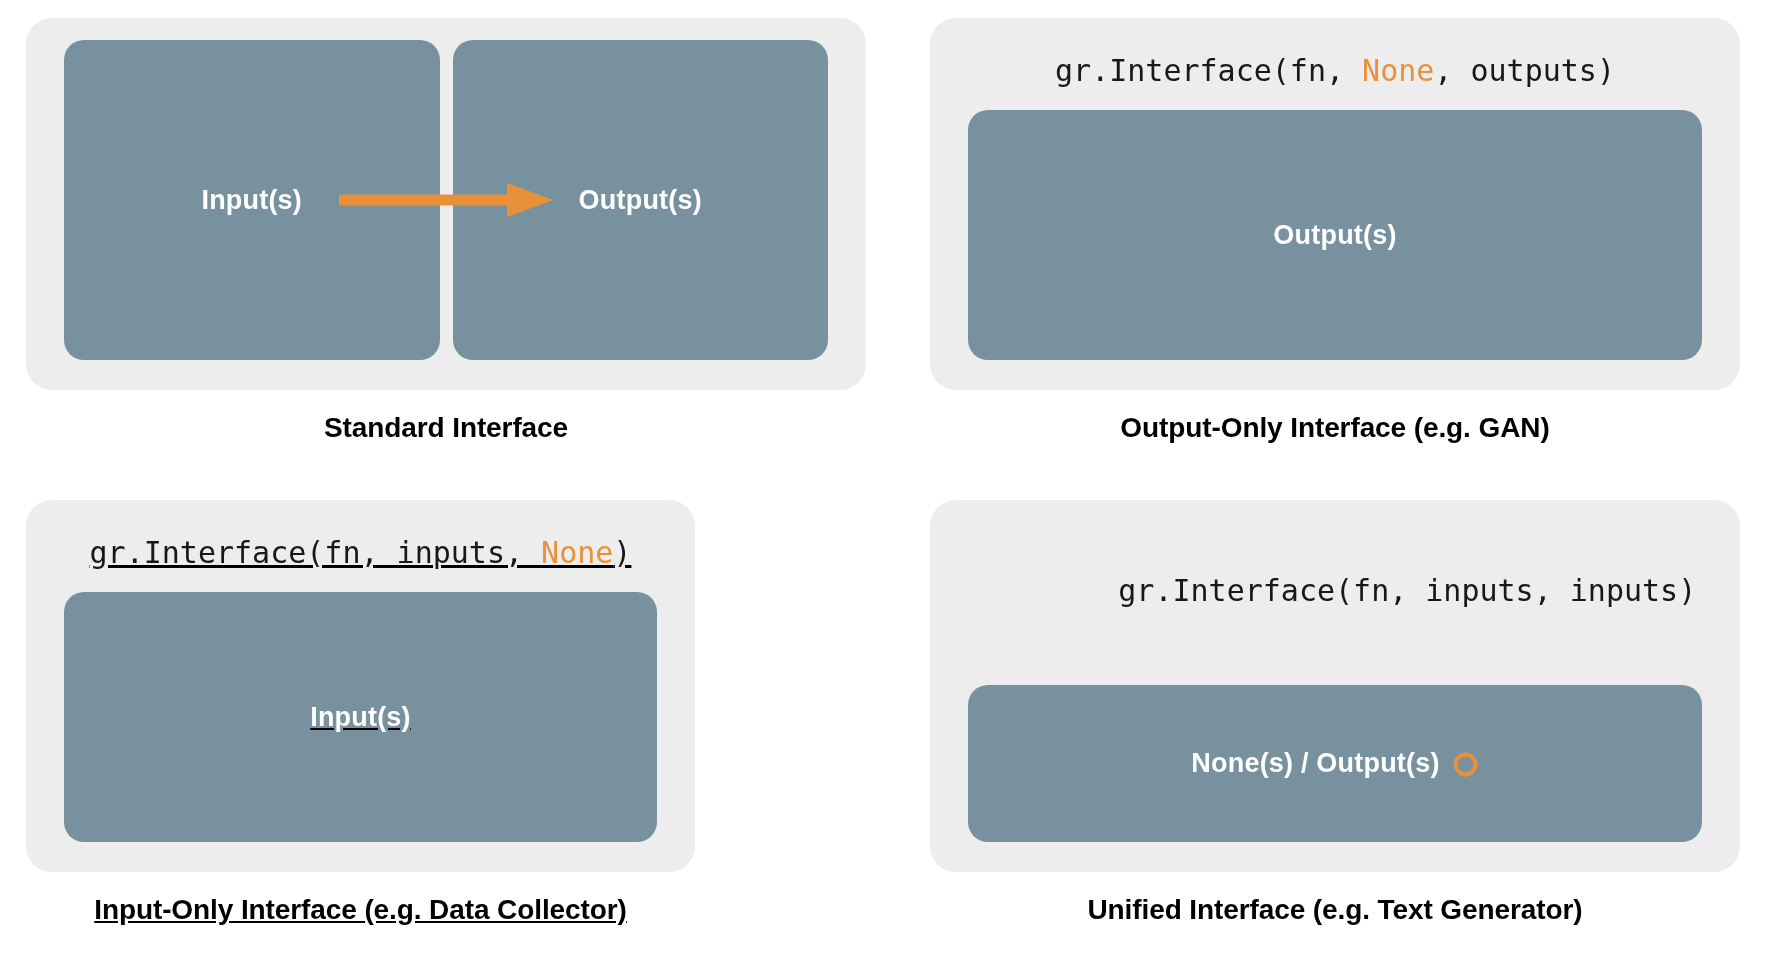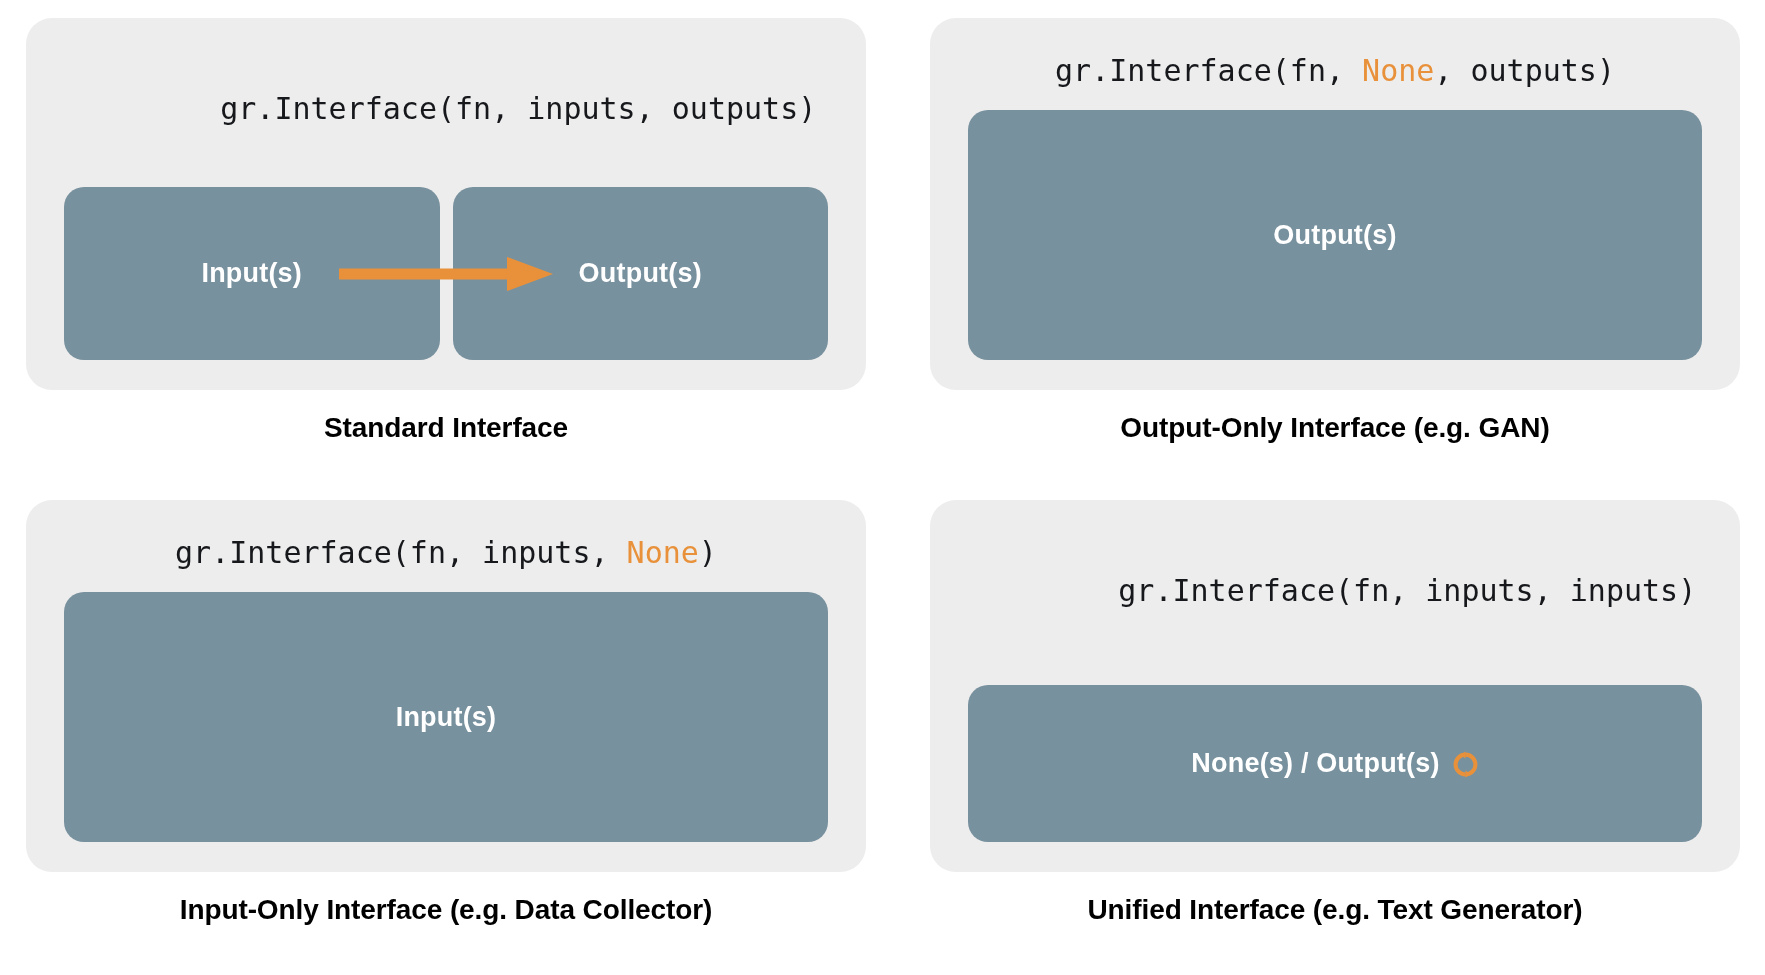--- a/index.html
+++ b/index.html
@@ -24,21 +24,21 @@
   .panel {
     position: absolute;
     display: flex;
     flex-direction: column;
     align-items: center;
   }
 
   
   #panel-standard      { left: 26px;  top: 18px;  width: 840px; }
   #panel-output-only   { left: 930px; top: 18px;  width: 810px; }
-  #panel-input-only    { left: 26px;  top: 500px; width: 840px; }
+  #panel-input-only    { left: 26px;  top: 500px; width: 669px; text-decoration: underline; }
   #panel-unified       { left: 930px; top: 500px; width: 810px; }
 
   .card {
     width: 100%;
     box-sizing: border-box;
     background: #ededed;
     border-radius: 26px;
     padding: 22px 38px 30px 38px;
     display: flex;
     flex-direction: column;
@@ -127,23 +127,20 @@
     letter-spacing: -0.1px;
   }
 </style>
 </head>
 <body>
 
 <div class="diagram">
 
   <div class="panel" id="panel-standard">
     <div class="card">
-      <div class="code-header">
-        <span>gr.Interface(fn, inputs, outputs)</span>
-      </div>
       <div class="boxrow">
         <div class="iobox">
           <span class="iobox-label">Input(s)</span>
         </div>
         <div class="iobox">
           <span class="iobox-label">Output(s)</span>
         </div>
         <svg class="flow-arrow" viewBox="0 0 214 40">
           <rect x="0" y="14.5" width="176" height="11" fill="#e8913a"></rect>
           <polygon points="168,3 214,20 168,37" fill="#e8913a"></polygon>

